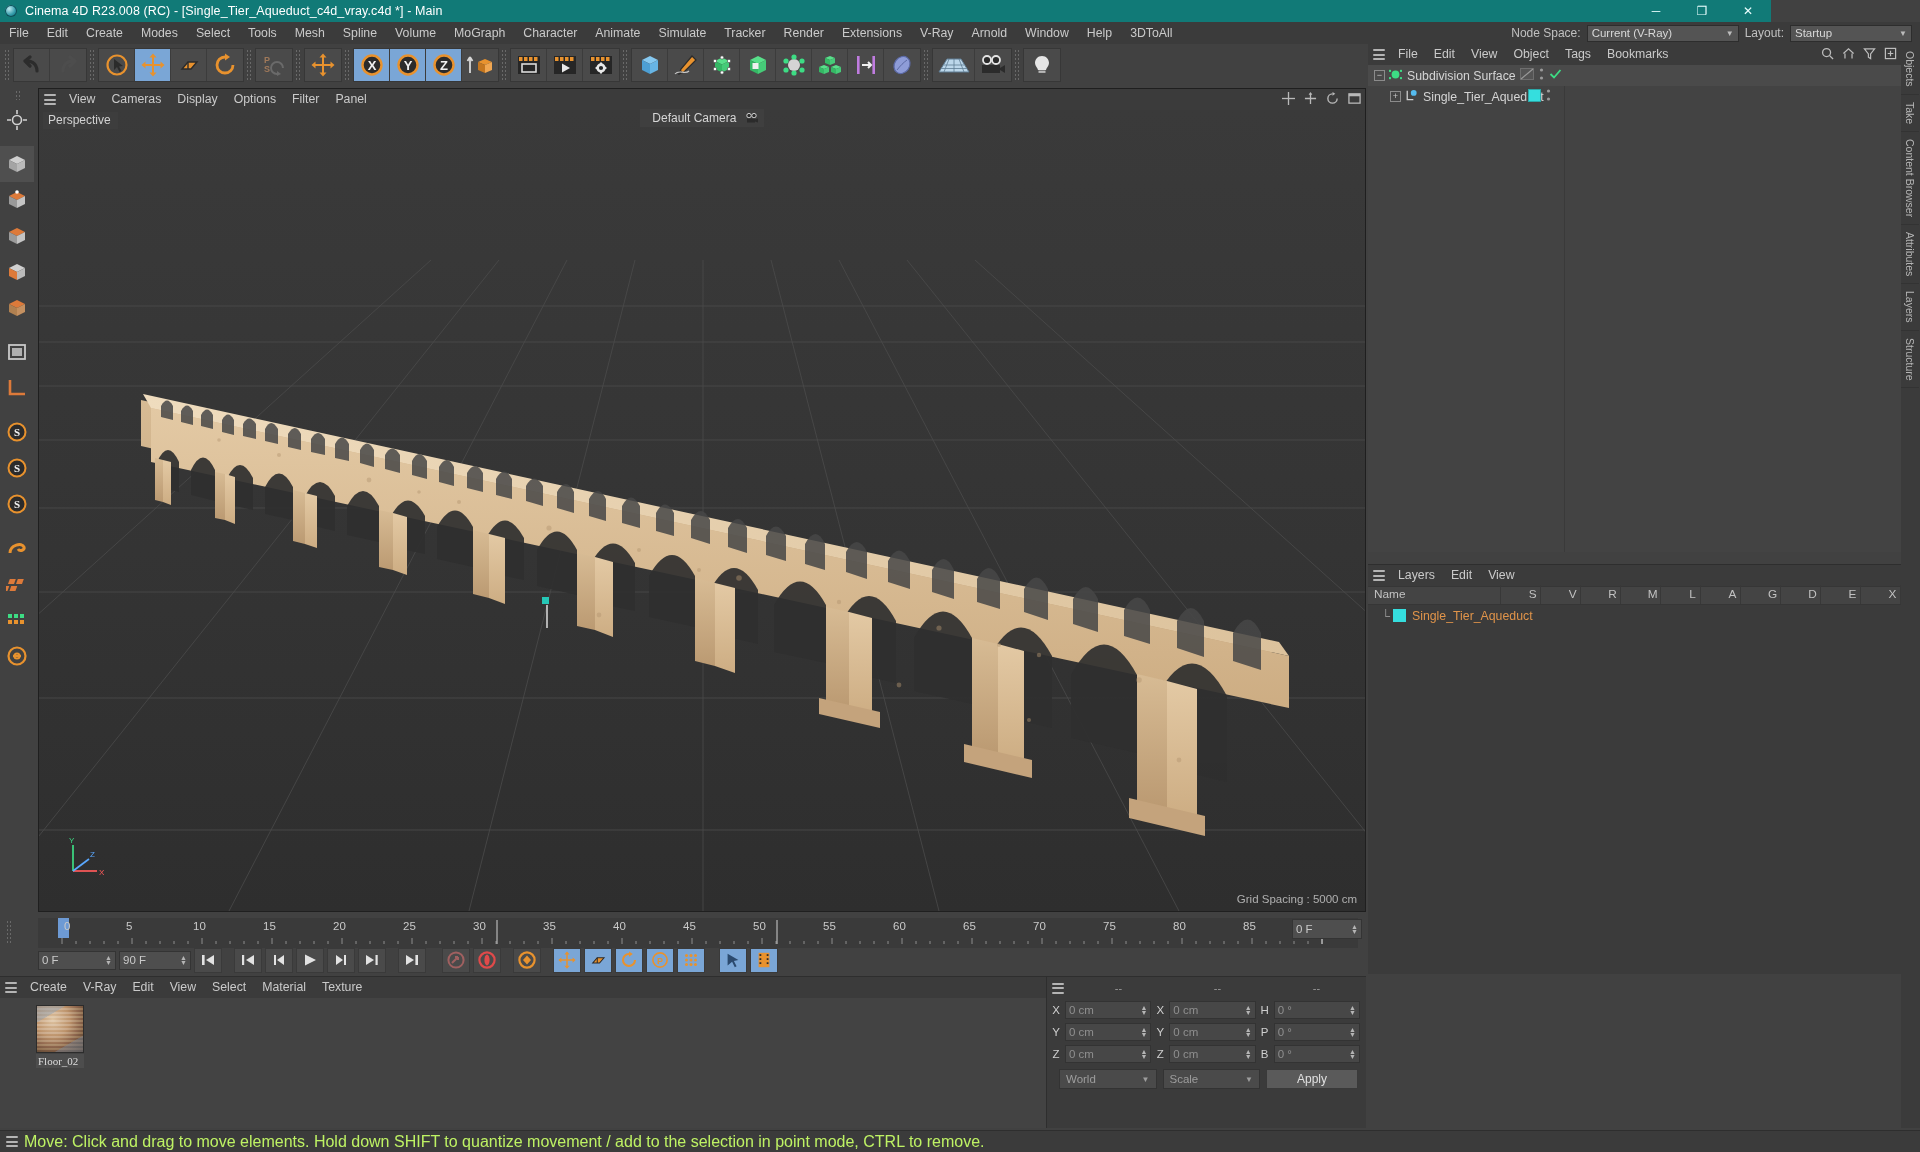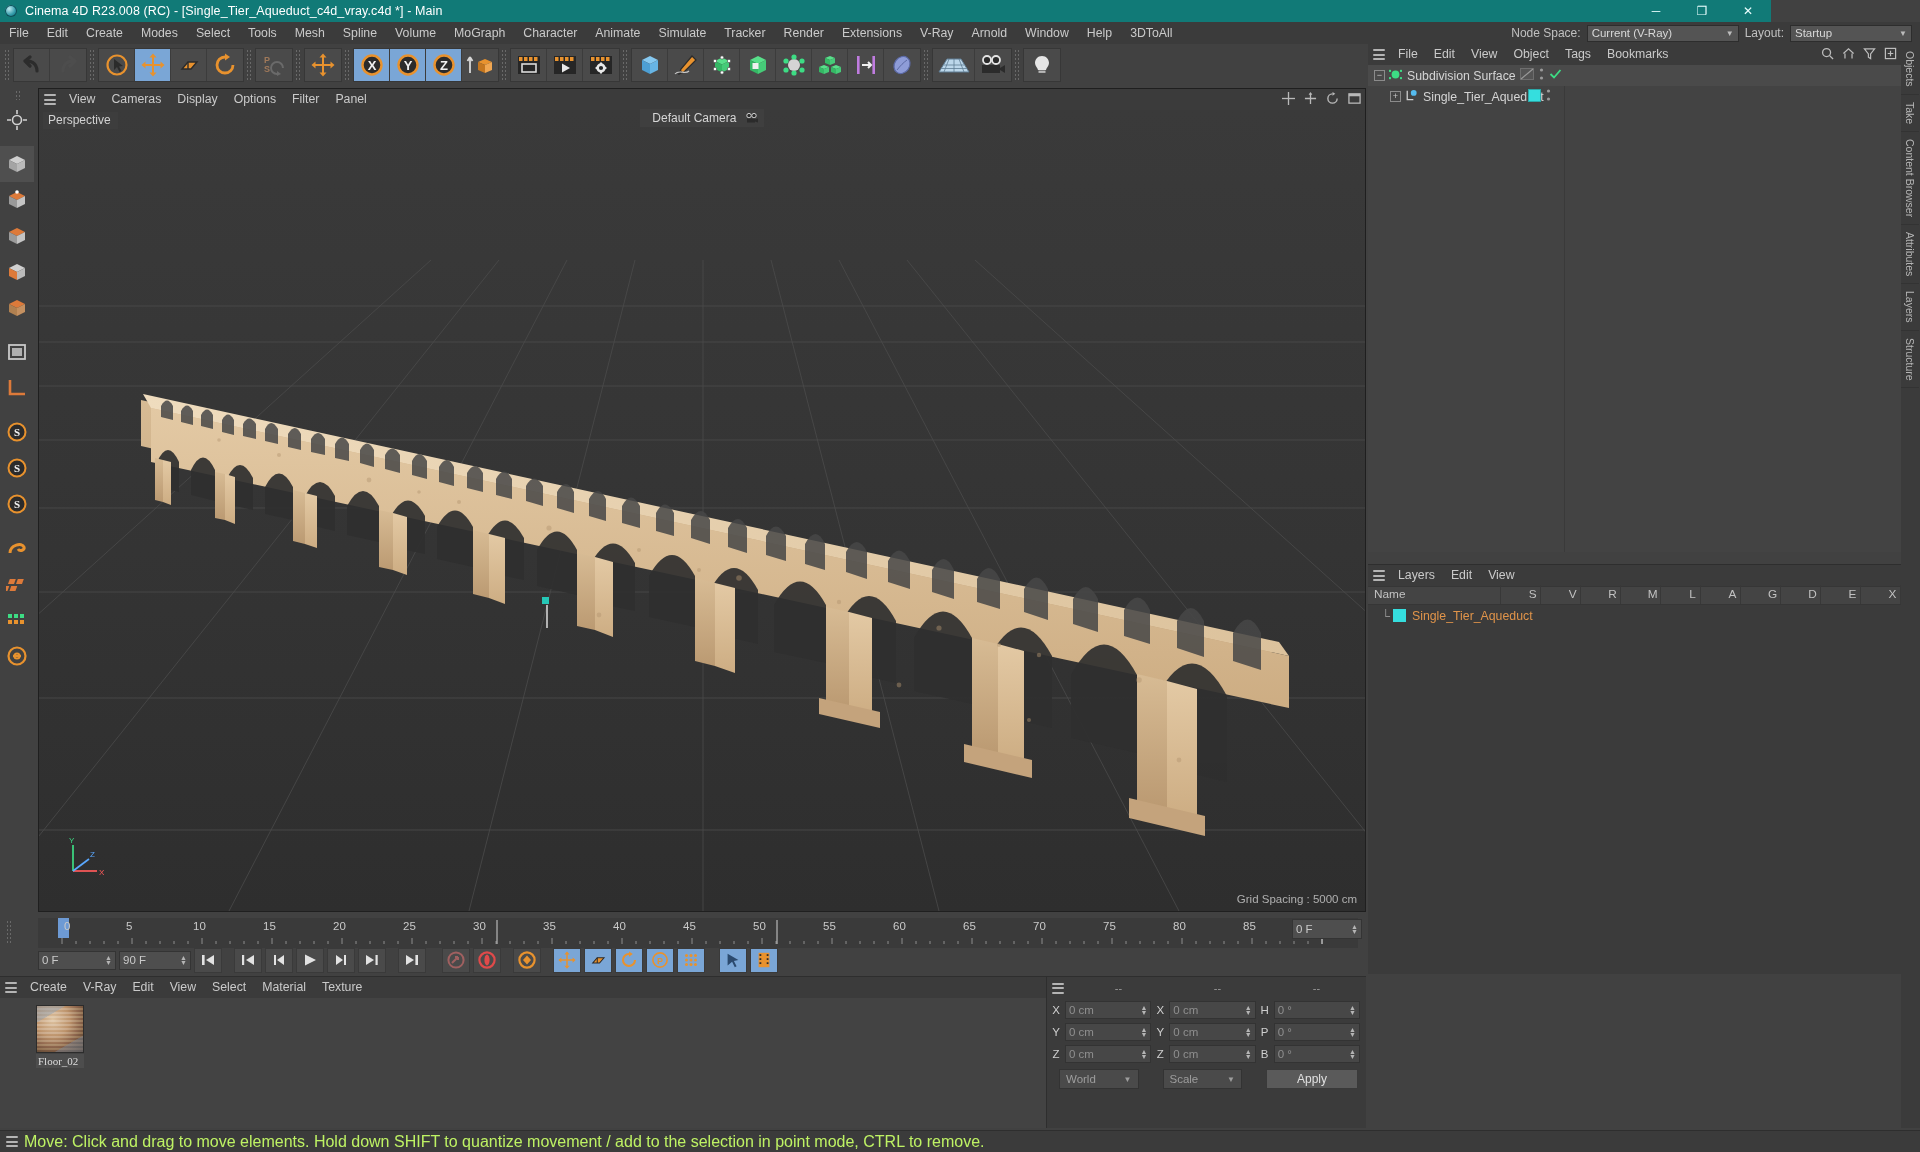--- a/index.html
+++ b/index.html
@@ -93,21 +93,21 @@
   #coords{ position:absolute; left:1046px; top:976px; width:320px; height:152px; background:#3b3b3b;
     border-left:1px solid #2e2e2e; border-top:1px solid #2e2e2e; }
   #coordhdr{ height:22px; display:flex; align-items:center; }
   #coordhdr .hb{ width:22px; display:flex; flex-direction:column; justify-content:center; gap:2.5px; padding:0 5px; }
   #coordhdr .hb i{ display:block; height:2px; background:#b4b4b4; border-radius:1px; }
   #coordhdr .dash{ flex:1; text-align:center; font-size:11px; color:#9a9a9a; }
   .crow{ display:flex; align-items:center; height:22px; padding:0 6px 0 2px; gap:2px; }
   .crow .ax{ width:14px; text-align:center; font-size:11.5px; color:#cfcfcf; }
   .crow .fl{ flex:1; height:18px; background:#474747; border:1px solid #333; display:flex; align-items:center;
     padding:0 3px; font-size:11.5px; color:#8f8f8f; }
-  #coordbtns{ display:flex; align-items:center; gap:24px; padding:4px 8px 0 12px; }
+  #coordbtns{ display:flex; align-items:center; gap:6px; padding:4px 8px 0 12px; }
   #coordbtns .sel{ flex:1; height:20px; background:#4a4a4a; border:1px solid #333;
     display:flex; align-items:center; padding:0 6px; font-size:11.5px; color:#9d9d9d; }
   #coordbtns .sel .arw{ margin-left:auto; font-size:8px; }
   #applybtn{ width:92px; height:20px; background:#5a5a5a; border:1px solid #3a3a3a;
     display:flex; align-items:center; justify-content:center; font-size:12px; color:#e0e0e0; }
 
   
   #objmgr{ position:absolute; left:1368px; top:44px; width:533px; height:508px; background:#3b3b3b; }
   #objmenu{ height:21px; display:flex; align-items:center; background:#3b3b3b; position:relative; }
   #objmenu .hb{ width:22px; display:flex; flex-direction:column; justify-content:center; gap:2.5px; padding:0 5px; }

